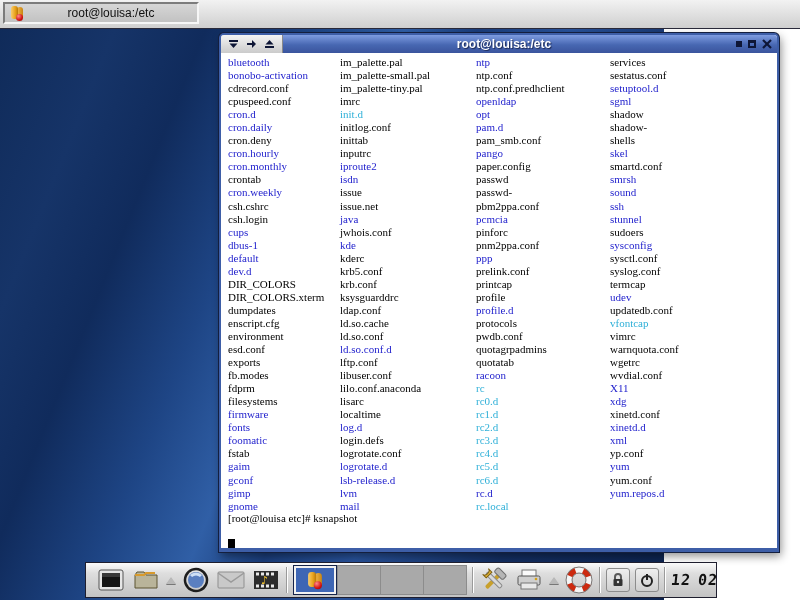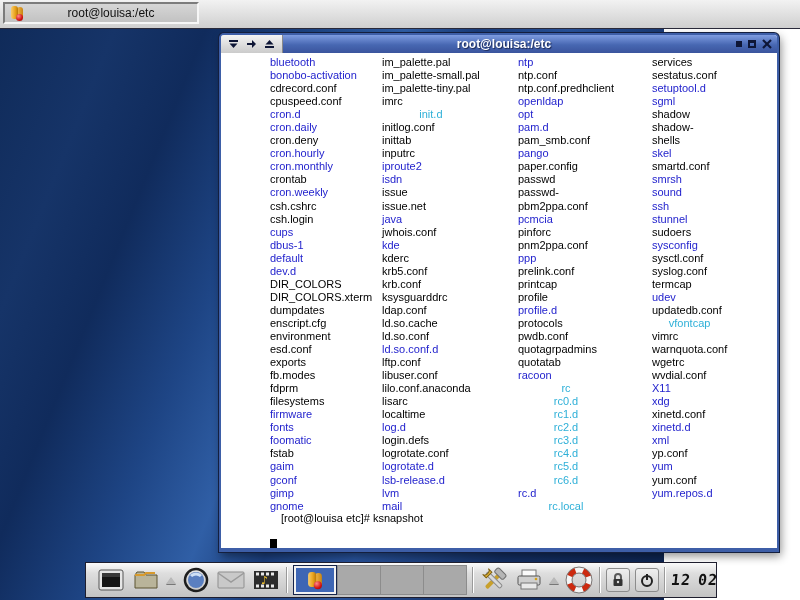--- a/index.html
+++ b/index.html
@@ -32,27 +32,27 @@
     display:flex;align-items:center;justify-content:space-evenly;}
   .tb-tab svg{display:block;}
   .tb-title{position:absolute;left:70px;right:60px;text-align:center;color:#fff;font-weight:bold;
     font-size:12px;text-shadow:1px 1px 1px #1c2a55;white-space:nowrap;overflow:hidden;}
   .tb-btns{position:absolute;right:5px;top:0;height:18px;display:flex;align-items:center;gap:6px;}
   .tb-btns .b{display:flex;align-items:center;justify-content:center;cursor:default;}
   .min-glyph{width:6px;height:6px;background:#0e1636;}
   .max-glyph{width:8px;height:8px;box-sizing:border-box;border:2px solid #0e1636;border-top-width:3px;}
   
   .term-body{position:absolute;left:0;top:18px;right:0;bottom:0;background:#fff;overflow:hidden;
-    font-family:Liberation Sans, sans-serif;font-size:11px;cursor:text;margin-left:42px;}
+    font-family:Liberation Serif, serif;font-size:11px;cursor:text;}
   .col{position:absolute;top:3px;white-space:pre;}
   .entry{height:13.05px;line-height:13.05px;}
   .dir{color:#2323cd;}
-  .sym{color:#2fb0d8;text-align:center;}
+  .sym{color:#2fb0d8;}
   .file{color:#000;}
-  .term-line{position:absolute;left:18px;line-height:13px;color:#000;white-space:pre;}
+  .term-line{position:absolute;left:7px;line-height:13px;color:#000;white-space:pre;}
   .cursor{position:absolute;left:7px;width:7px;height:12px;background:#000;}
   
   .bottom-bar{position:absolute;left:85px;top:562px;width:632px;height:36px;box-sizing:border-box;
     background:linear-gradient(#fbfbfb,#dedede 30%,#c3c3c3);border:1px solid #1e1e2e;
     display:flex;align-items:center;padding:0 5px;gap:5px;}
   .grip{width:5px;height:26px;background-image:radial-gradient(circle,#8a8a8a 34%,rgba(0,0,0,0) 40%);
     background-size:5px 6px;background-repeat:repeat-y;}
   .pbtn{width:30px;height:30px;display:flex;align-items:center;justify-content:center;cursor:pointer;flex:0 0 auto;}
   .sep{width:1px;height:26px;background:#9a9a9a;border-right:1px solid #fff;flex:0 0 auto;}
   .mini-arrow{width:0;height:0;border-left:5px solid transparent;border-right:5px solid transparent;

